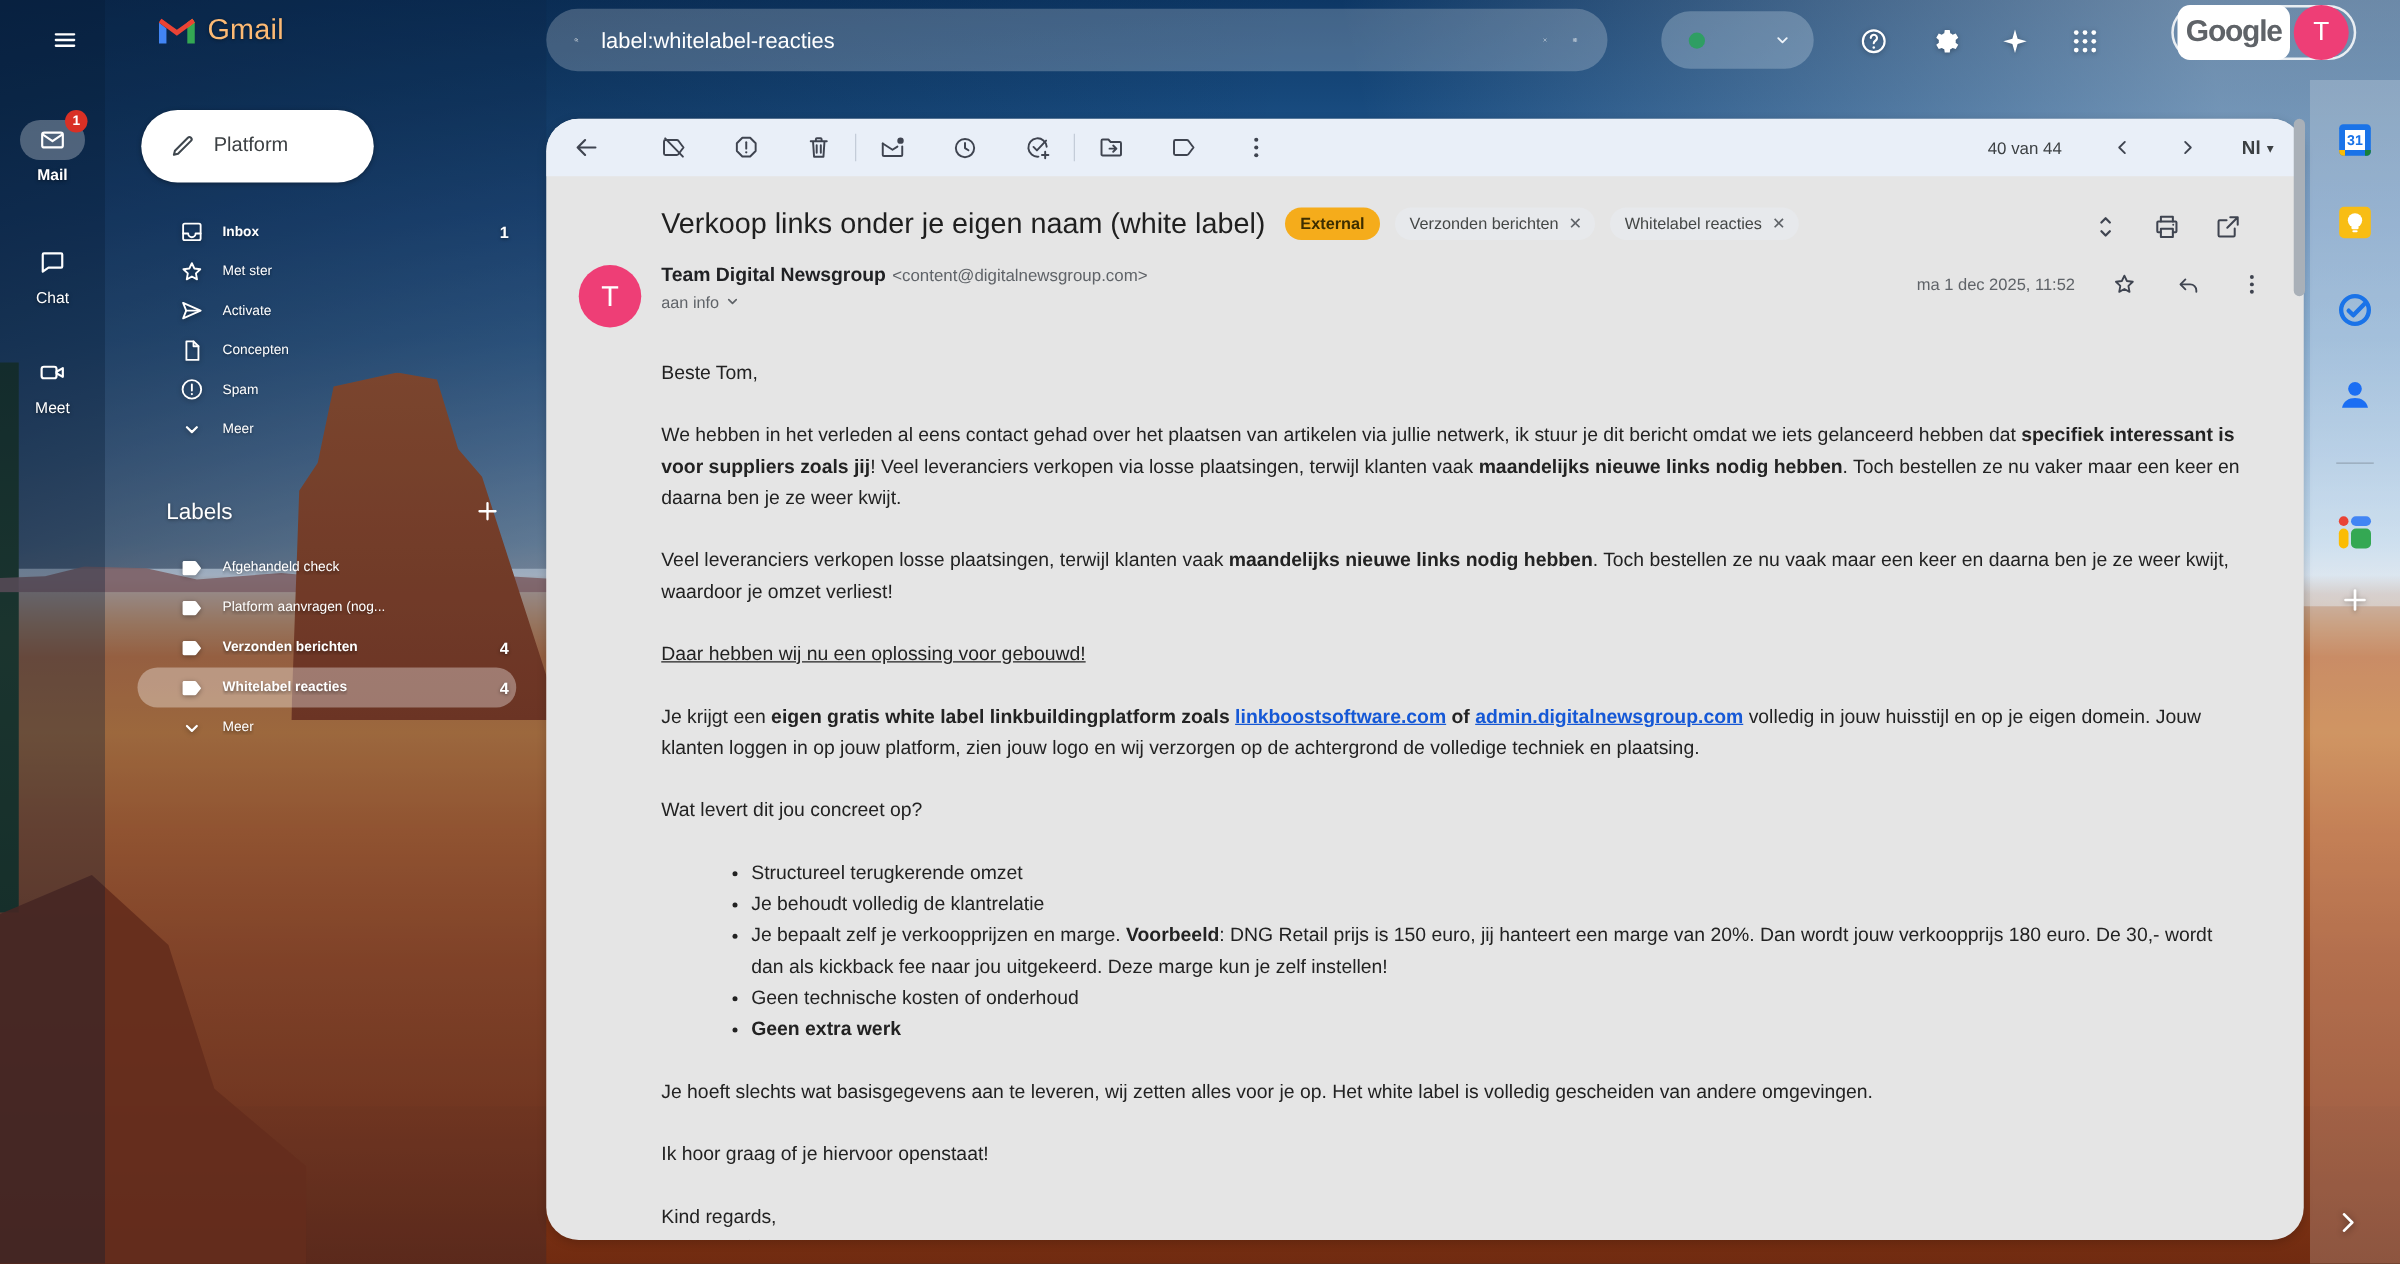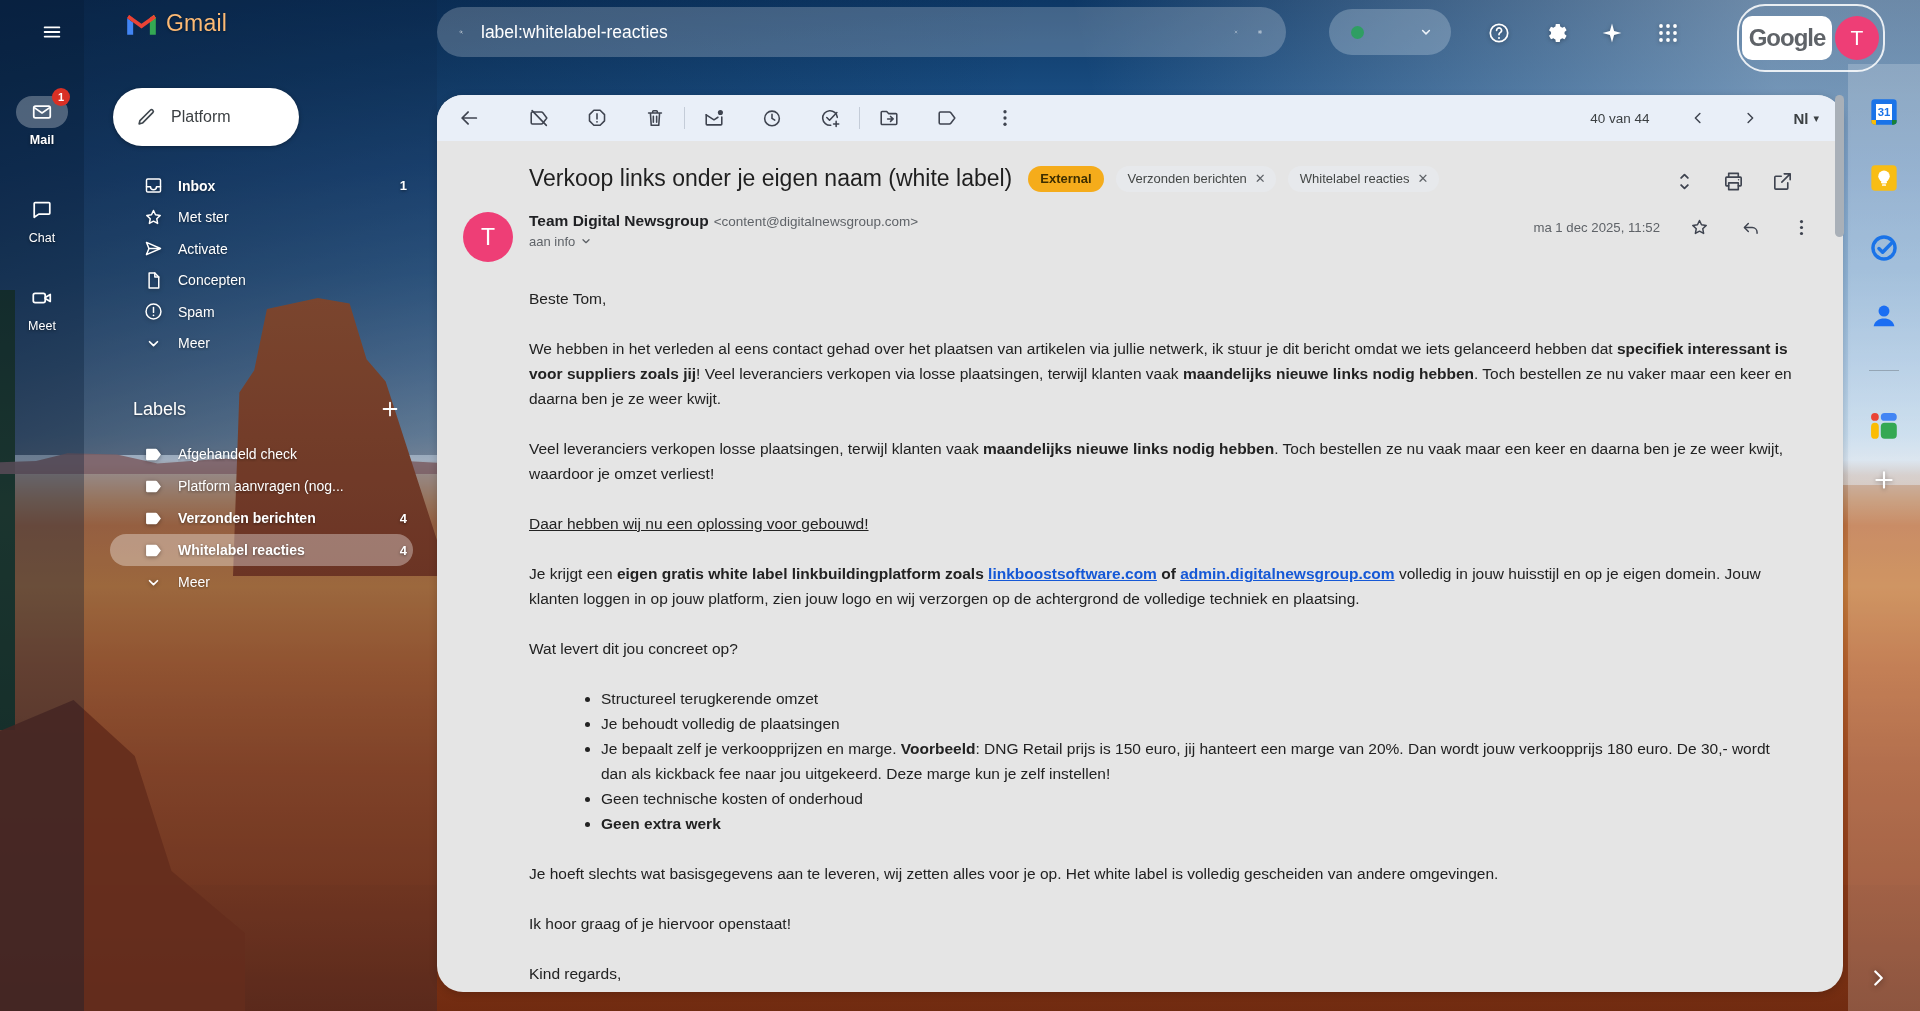--- a/index.html
+++ b/index.html
@@ -58,21 +58,21 @@
 
   
   .nav-list{position:absolute;left:84px;top:170px;width:353px;}
   .label-list{position:absolute;left:84px;top:438px;width:353px;}
   .side-row{height:31.5px;display:flex;align-items:center;color:#fff;cursor:pointer;
     margin:0 24px 0 26px;padding-left:33px;padding-right:6px;border-radius:17px;
     text-shadow:0 1px 3px rgba(0,0,0,.45);}
   .label-list .side-row{height:32px;}
   .side-row .ic{width:21px;height:21px;flex:none;margin-right:14px;color:#fff;
     filter:drop-shadow(0 1px 2px rgba(0,0,0,.35));}
-  .side-row-label{font-size:14px;white-space:nowrap;overflow:hidden;}
+  .side-row-label{font-size:11px;white-space:nowrap;overflow:hidden;}
   .side-row.bold .side-row-label,.side-row.bold .side-row-count{font-weight:bold;}
   .side-row-count{margin-left:auto;font-size:13px;}
   .side-row.selected{background:rgba(255,255,255,.34);}
   .labels-hdr{position:absolute;left:84px;top:392px;width:353px;height:34px;display:flex;align-items:center;
     color:#fff;text-shadow:0 1px 3px rgba(0,0,0,.45);}
   .labels-title{margin-left:49px;font-size:18px;font-weight:500;}
   .labels-add{margin-left:auto;margin-right:36px;width:22px;height:22px;color:#fff;cursor:pointer;}
 
   
   .searchbar{position:absolute;left:437px;top:7px;width:849px;height:50px;border-radius:25px;
@@ -80,21 +80,21 @@
   .searchbar .ic{width:24px;height:24px;color:#fff;flex:none;}
   .search-btn{width:44px;height:44px;padding:10px;cursor:pointer;}
   .search-input{flex:1;margin-left:6px;background:transparent;border:none;outline:none;
     color:#fff;font-size:17.5px;font-family:inherit;}
   .chip-status{position:absolute;left:1329px;top:9px;width:122px;height:46px;border-radius:23px;
     background:rgba(215,230,242,.28);display:flex;align-items:center;padding:0 16px 0 22px;cursor:pointer;}
   .status-dot{width:13px;height:13px;border-radius:50%;background:#2f9e63;}
   .chip-status .ic{margin-left:auto;width:18px;height:18px;color:#eef4fa;}
   .top-btn{position:absolute;top:11px;width:44px;height:44px;padding:10px;color:#fff;cursor:pointer;
     filter:drop-shadow(0 1px 2px rgba(0,0,0,.3));}
-  .account-chip{position:absolute;left:1737px;top:4px;width:148px;height:68px;border-radius:28px;
+  .account-chip{position:absolute;left:1737px;top:4px;width:148px;height:44px;border-radius:28px;
     border:2px solid rgba(255,255,255,.85);display:flex;align-items:center;padding:3px;cursor:pointer;}
   .google-box{width:90px;height:44px;border-radius:10px;background:#fff;display:flex;align-items:center;justify-content:center;}
   .google-word{font-size:24px;font-weight:bold;color:#5f6368;letter-spacing:-1px;}
   .avatar-t{width:44px;height:44px;border-radius:50%;background:#ee3e76;color:#fff;font-size:21px;
     display:flex;align-items:center;justify-content:center;margin-left:3px;}
 
   
   .card{position:absolute;left:437px;top:95px;width:1406px;height:897px;background:#e5e5e5;border-radius:26px;
     overflow:hidden;box-shadow:0 2px 8px rgba(0,0,0,.18);}
   .mail-toolbar{height:46px;background:#e9eff8;display:flex;align-items:center;padding:0 24px 0 20px;color:#444746;}
@@ -581,21 +581,21 @@
 
     <div class="body" id="email-body">
         <p><span>Beste Tom,</span></p>
         <p><span>We hebben in het verleden al eens contact gehad over het plaatsen van artikelen via jullie netwerk, ik stuur je dit bericht omdat we iets gelanceerd hebben dat </span><span class="b">specifiek interessant is voor suppliers zoals jij</span><span>! Veel leveranciers verkopen via losse plaatsingen, terwijl klanten vaak </span><span class="b">maandelijks nieuwe links nodig hebben</span><span>. Toch bestellen ze nu vaker maar een keer en daarna ben je ze weer kwijt.</span></p>
         <p><span>Veel leveranciers verkopen losse plaatsingen, terwijl klanten vaak </span><span class="b">maandelijks nieuwe links nodig hebben</span><span>. Toch bestellen ze nu vaak maar een keer en daarna ben je ze weer kwijt, waardoor je omzet verliest!</span></p>
         <p><span class="u">Daar hebben wij nu een oplossing voor gebouwd!</span></p>
         <p><span>Je krijgt een </span><span class="b">eigen gratis white label linkbuildingplatform zoals </span><a class="lnk">linkboostsoftware.com</a><span class="b"> of </span><a class="lnk">admin.digitalnewsgroup.com</a><span> volledig in jouw huisstijl en op je eigen domein. Jouw klanten loggen in op jouw platform, zien jouw logo en wij verzorgen op de achtergrond de volledige techniek en plaatsing.</span></p>
         <p><span>Wat levert dit jou concreet op?</span></p>
         <ul>
           <li><span>Structureel terugkerende omzet</span></li>
-          <li><span>Je behoudt volledig de plaatsingen</span></li>
+          <li><span>Je behoudt volledig de klantrelatie</span></li>
           <li><span>Je bepaalt zelf je verkoopprijzen en marge. </span><span class="b">Voorbeeld</span><span>: DNG Retail prijs is 150 euro, jij hanteert een marge van 20%. Dan wordt jouw verkoopprijs 180 euro. De 30,- wordt dan als kickback fee naar jou uitgekeerd. Deze marge kun je zelf instellen!</span></li>
           <li><span>Geen technische kosten of onderhoud</span></li>
           <li><span class="b">Geen extra werk</span></li>
         </ul>
         <p><span>Je hoeft slechts wat basisgegevens aan te leveren, wij zetten alles voor je op. Het white label is volledig gescheiden van andere omgevingen.</span></p>
         <p><span>Ik hoor graag of je hiervoor openstaat!</span></p>
         <p><span>Kind regards,</span><br><span>Mit freundlichen Grüßen,</span></p>
       </div>
   </div>
 

